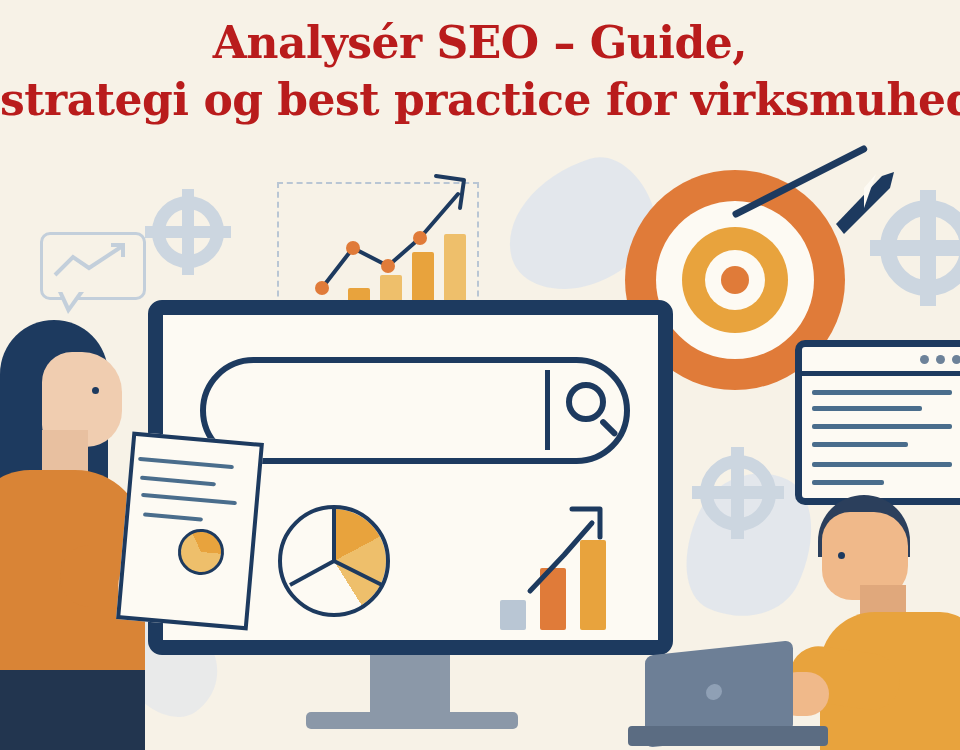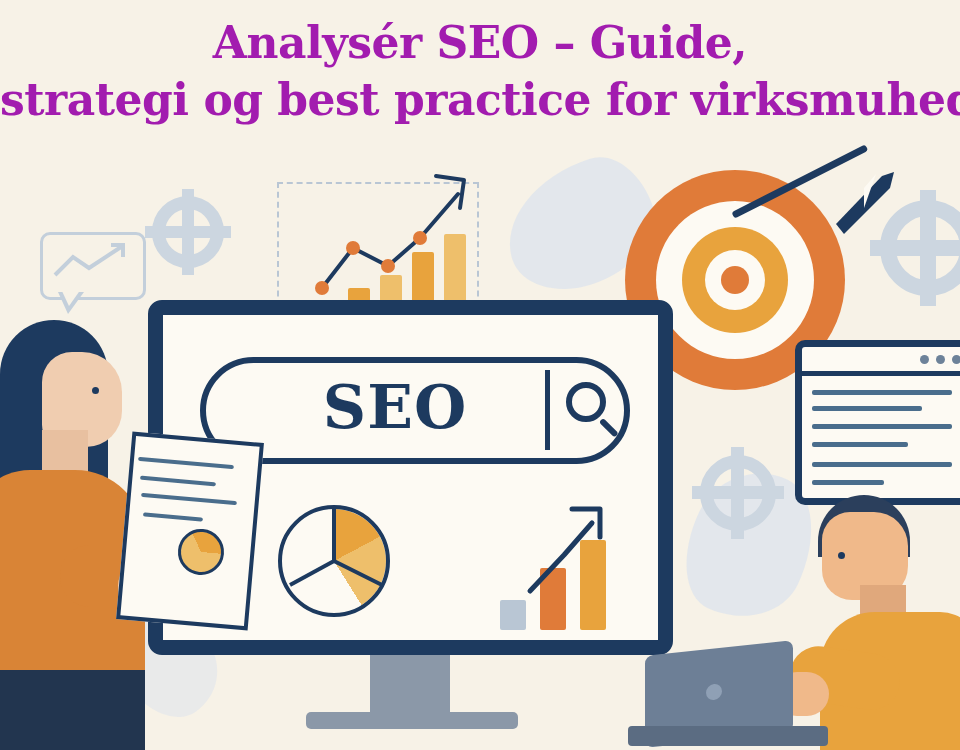--- a/index.html
+++ b/index.html
@@ -95,21 +95,21 @@
     border-left: 8px solid transparent;
     border-right: 12px solid transparent;
     border-top: 17px solid #f7f2e7;
   }
   
   .headline {
     position: absolute;
     left: 0; top: 14px;
     width: 960px;
     text-align: center;
-    color: #a21caf;
+    color: #b91c1c;
     font-family: "DejaVu Serif", serif;
     font-weight: bold;
     font-size: 44px;
     line-height: 1.30;
     letter-spacing: -0.5px;
     white-space: nowrap;
   }
   .headline .line2 { font-size: 44px; }
   
   .monitor {
@@ -503,21 +503,20 @@
   <div class="bline" style="left:812px; top:424px; width:140px;"></div>
   <div class="bline" style="left:812px; top:442px; width:96px;"></div>
   <div class="bline" style="left:812px; top:462px; width:140px;"></div>
   <div class="bline" style="left:812px; top:480px; width:72px;"></div>
 
   <div class="monitor-neck"></div>
   <div class="monitor-base"></div>
   <div class="monitor"></div>
 
   <div class="searchbar"></div>
-  <div class="search-text">SEO</div>
   <div class="search-divider"></div>
   <div class="magnifier"></div>
   <div class="magnifier-handle"></div>
 
   <div class="pie-inner"></div>
   <div class="pie-ring"></div>
   <svg width="120" height="120" viewBox="0 0 120 120" style="position:absolute;left:274px;top:501px;">
     <line x1="60" y1="60" x2="60" y2="6" stroke="#1d3a5f" stroke-width="4"></line>
     <line x1="60" y1="60" x2="108" y2="84" stroke="#1d3a5f" stroke-width="4"></line>
     <line x1="60" y1="60" x2="16" y2="84" stroke="#1d3a5f" stroke-width="4"></line>

